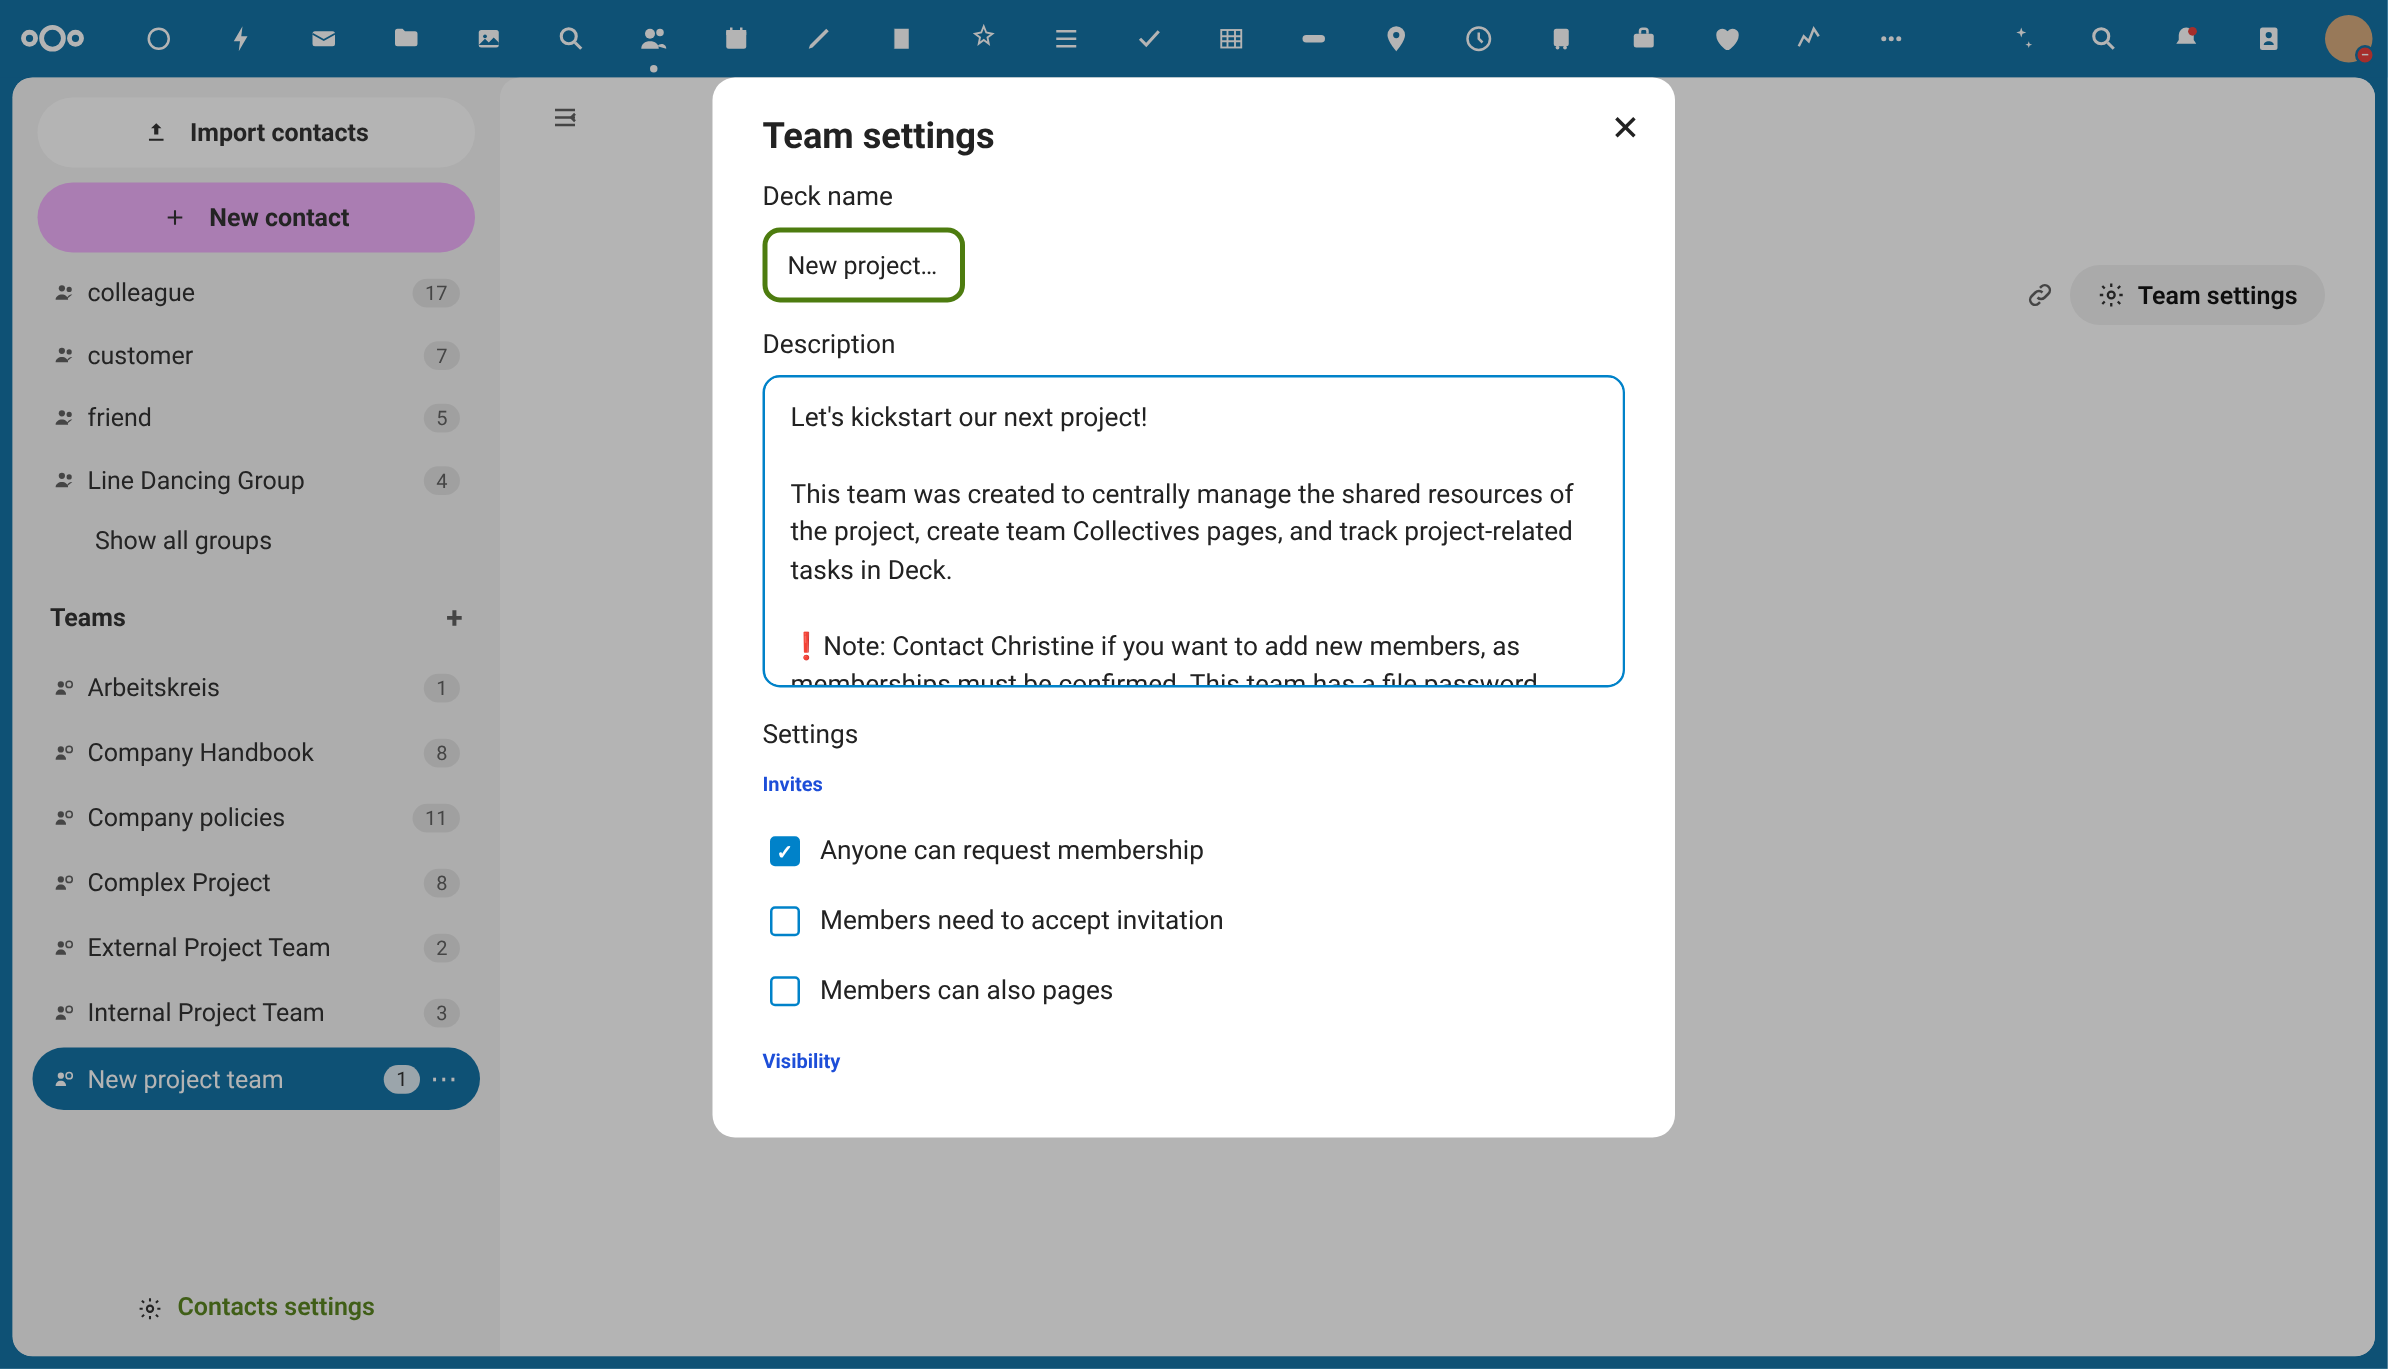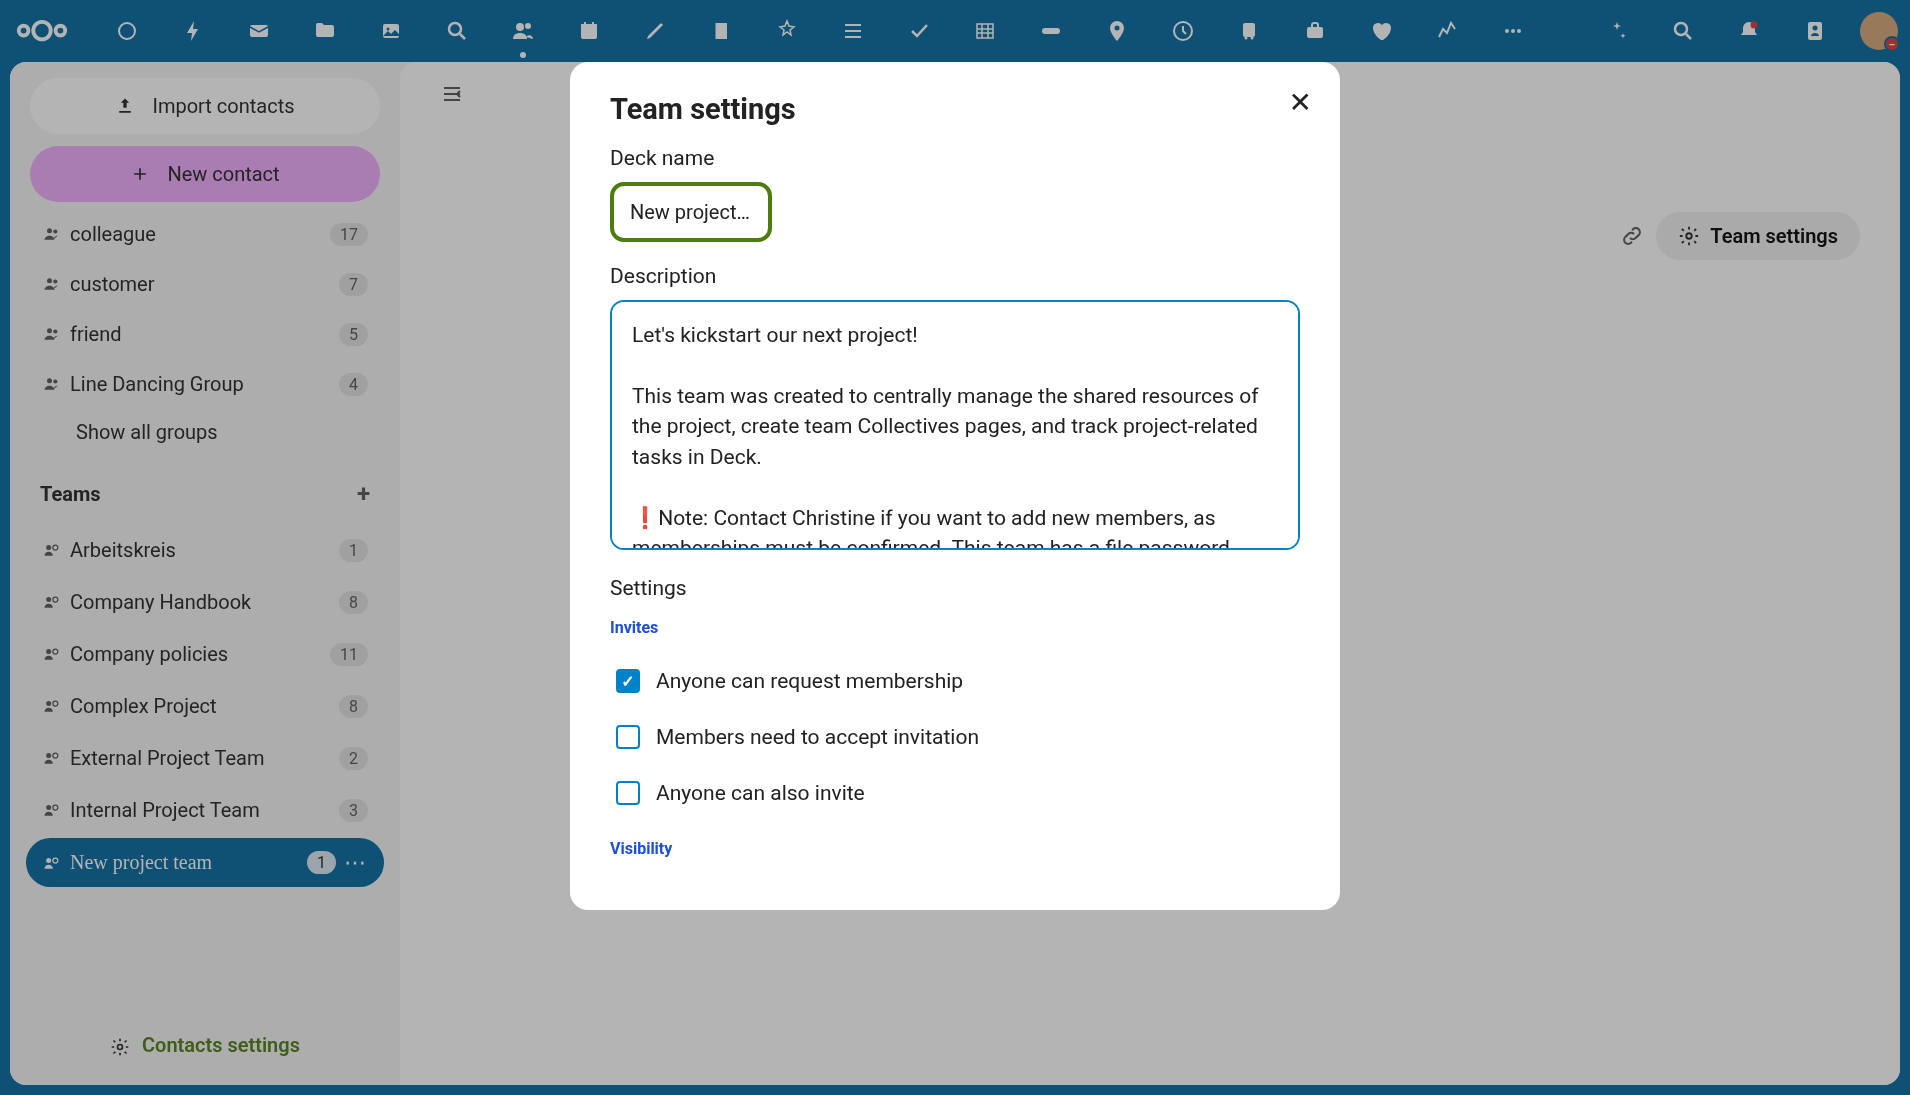--- a/index.html
+++ b/index.html
@@ -12,33 +12,33 @@
 .header-icon.active { position: relative; }
 .header-icon.active::after { content: ""; position: absolute; bottom: 4px; left: 50%; transform: translateX(-50%); width: 6px; height: 6px; background: #fff; border-radius: 50%; }
 .header-spacer { flex: 1; }
 .header-icon svg { width: 24px; height: 24px; fill: #fff; }
 .avatar { width: 38px; height: 38px; border-radius: 50%; background: #d4a574; position: relative; margin-left: 10px; }
 .avatar-status { position: absolute; bottom: -2px; right: -2px; width: 16px; height: 16px; background: #e9322d; border-radius: 50%; border: 2px solid #00679e; display: flex; align-items:center; justify-content:center; color:#fff; font-size:10px; font-weight:bold; }
 
 .main-container { position: absolute; top: 62px; left: 10px; right: 10px; bottom: 10px; background: #f5f5f5; border-radius: 16px; display: flex; overflow: hidden; }
 
 .sidebar { width: 390px; background: #f5f5f5; display: flex; flex-direction: column; padding: 10px; }
-.import-btn, .new-contact-btn { display: flex; align-items: center; justify-content: center; height: 56px; border-radius: 28px; margin: 6px 10px; font-size: 20px; font-weight: 400; cursor: pointer; gap: 17px; }
+.import-btn, .new-contact-btn { display: flex; align-items: center; justify-content: center; height: 56px; border-radius: 28px; margin: 6px 10px; font-size: 20px; font-weight: 700; cursor: pointer; gap: 17px; }
 .import-btn { background: #fff; color: #222; }
 .new-contact-btn { background: #f0abfc; color: #222; }
 .group-item, .team-item { display: flex; align-items: center; padding: 12px 16px; border-radius: 10px; margin: 2px 6px; cursor: pointer; gap: 8px; }
 .group-icon { width: 20px; height: 20px; }
 .group-label { flex: 1; font-size: 20px; color: #222; }
 .group-count { background: rgba(0,0,0,0.08); border-radius: 12px; padding: 2px 10px; font-size: 16px; color: #555; min-width: 24px; text-align: center; }
 .show-all { padding: 10px 16px 10px 56px; font-size: 20px; color: #222; cursor: pointer; }
 
 .teams-header { display: flex; align-items: center; justify-content: space-between; padding: 26px 20px 16px 20px; font-size: 20px; font-weight: 700; color: #222; }
 .teams-add { cursor: pointer; font-size: 24px; color: #555; }
 .team-item.active { background: #00679e; color: #fff; border-radius: 28px; }
-.team-item.active .group-label { color: #fff; font-family: Liberation Serif, serif; }
+.team-item.active .group-label { color: #fff; }
 .team-item.active .group-count { background: rgba(255,255,255,0.85); color: #222; }
 .team-menu { color: #fff; font-size: 22px; letter-spacing: 2px; }
 .contacts-settings { display: flex; align-items: flex-end; justify-content: center; gap: 12px; padding: 18px; font-size: 20px; font-weight: 600; color: #4d7c0f; cursor: pointer; margin-top: auto; }
 
 .content { flex: 1; background: #fff; border-radius: 16px 0 0 0; padding: 20px 40px; position: relative; }
 .toggle-sidebar { width: 24px; height: 24px; cursor: pointer; }
 .team-actions { position: absolute; top: 150px; right: 40px; display: flex; gap: 12px; align-items: center; }
 .link-icon { width: 24px; height: 24px; cursor: pointer; color: #555; }
 .team-settings-btn { display: flex; align-items: center; gap: 10px; background: #f0f0f0; border-radius: 28px; padding: 12px 22px; font-size: 20px; font-weight: 600; cursor: pointer; }
 
@@ -400,18 +400,18 @@
     <div class="checkbox-row">
       <div class="checkbox checked"></div>
       <span>Anyone can request membership</span>
     </div>
     <div class="checkbox-row">
       <div class="checkbox"></div>
       <span>Members need to accept invitation</span>
     </div>
     <div class="checkbox-row">
       <div class="checkbox"></div>
-      <span>Anyone can also invite</span>
+      <span>Members can also pages</span>
     </div>
 
     <div class="section-label">Visibility</div>
   </div>
 </div>
 
 </body></html>

